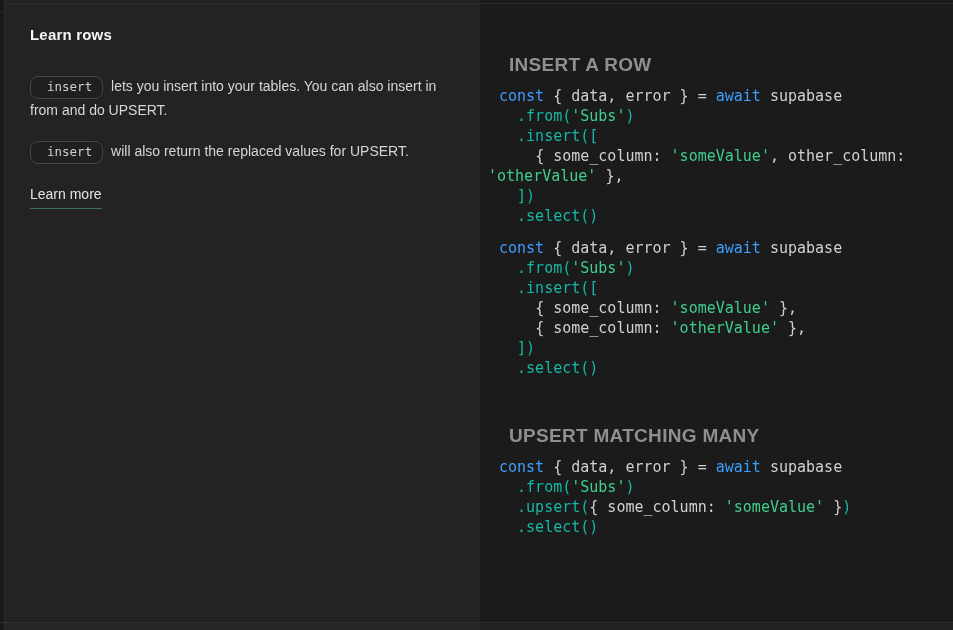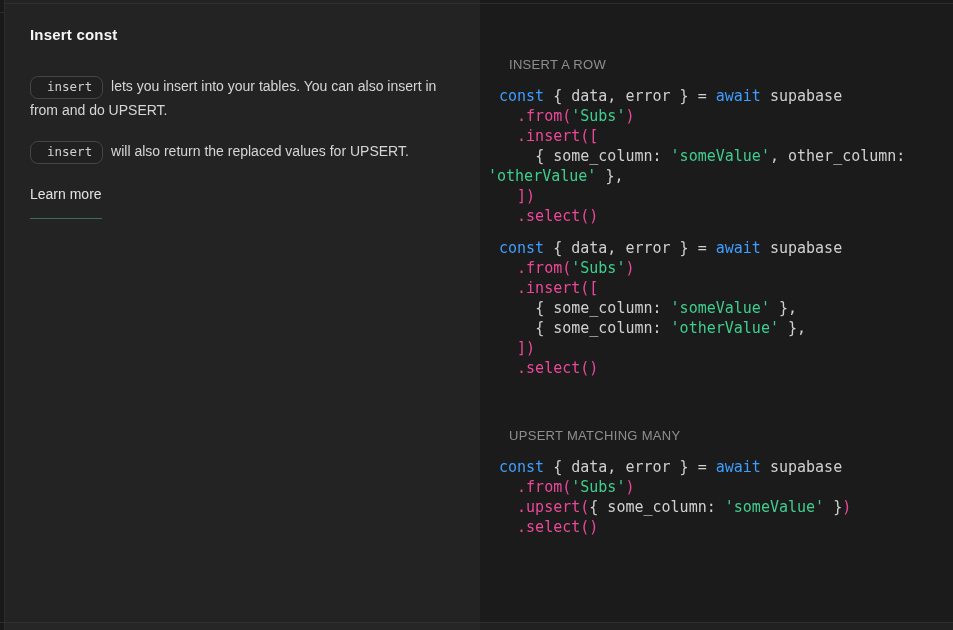--- a/index.html
+++ b/index.html
@@ -20,49 +20,49 @@
   
   .left-pane { position:absolute; left:5px; top:4px; width:475px; height:618px;
                padding:21px 22px 0 25px; color:#d6d6d6; }
   .pane-title { font-size:15px; font-weight:700; color:#f5f5f5; line-height:20px; letter-spacing:.2px; }
   .para { margin-top:30px; font-size:14px; line-height:23px; color:#d6d6d6; }
   .para + .para { margin-top:18px; }
   .code-chip { display:inline-block; font-family:"DejaVu Sans Mono", monospace; font-size:12.5px;
                color:#d0d0d0; background:#202020; border:1px solid #454545; border-radius:8px;
                padding:2px 10px 3px 16px; line-height:16px; vertical-align:baseline; margin-right:4px; }
   .learn-more { display:inline-block; margin-top:22px; font-size:14px; color:#e4e4e4;
-                text-decoration:none; border-bottom:1px solid #3e6e58; padding-bottom:16px; cursor:pointer; }
+                text-decoration:none; border-bottom:1px solid #3e6e58; padding-bottom:6px; cursor:pointer; }
 
   
   .right-pane { position:absolute; left:480px; top:4px; width:473px; height:618px;
                 padding:0 24px 0 8px; }
-  .section-header { margin-left:21px; font-size:13px; line-height:18px; color:#8f8f8f;
-                    letter-spacing:.3px; font-weight:400; }
+  .section-header { margin-left:21px; font-size:19px; line-height:18px; color:#8f8f8f;
+                    letter-spacing:.3px; font-weight:700; }
   .section-header.first { margin-top:52px; }
   .section-header.later { margin-top:49px; }
   .code-block { margin-top:12px; font-family:"DejaVu Sans Mono", monospace;
                 font-size:15px; line-height:20px; color:#d0d0d0; }
   .code-line { white-space:pre-wrap; text-indent:11px; }
   .tok-pl  { color:#d0d0d0; }
-  .tok-mut { color:#ec4899; }
+  .tok-mut { color:#14b8a6; }
   .tok-kw  { color:#3e9eff; }
   .tok-str { color:#3ecf8e; }
 </style>
 </head>
 <body>
 
 <div class="stage">
   <div class="bg-left"></div>
   <div class="bg-right"></div>
   <div class="edge-strip"></div>
   <div class="edge-divider"></div>
   <div class="card-top-border"></div>
 
   <div class="left-pane">
-    <h2 class="pane-title">Insert const</h2>
+    <h2 class="pane-title">Learn rows</h2>
 
     <p class="para">
       <span class="code-chip">insert</span><span> lets you insert into your tables. You can also insert in from and do UPSERT.</span>
     </p>
 
     <p class="para">
       <span class="code-chip">insert</span><span> will also return the replaced values for UPSERT.</span>
     </p>
 
     <a class="learn-more">Learn more</a>

